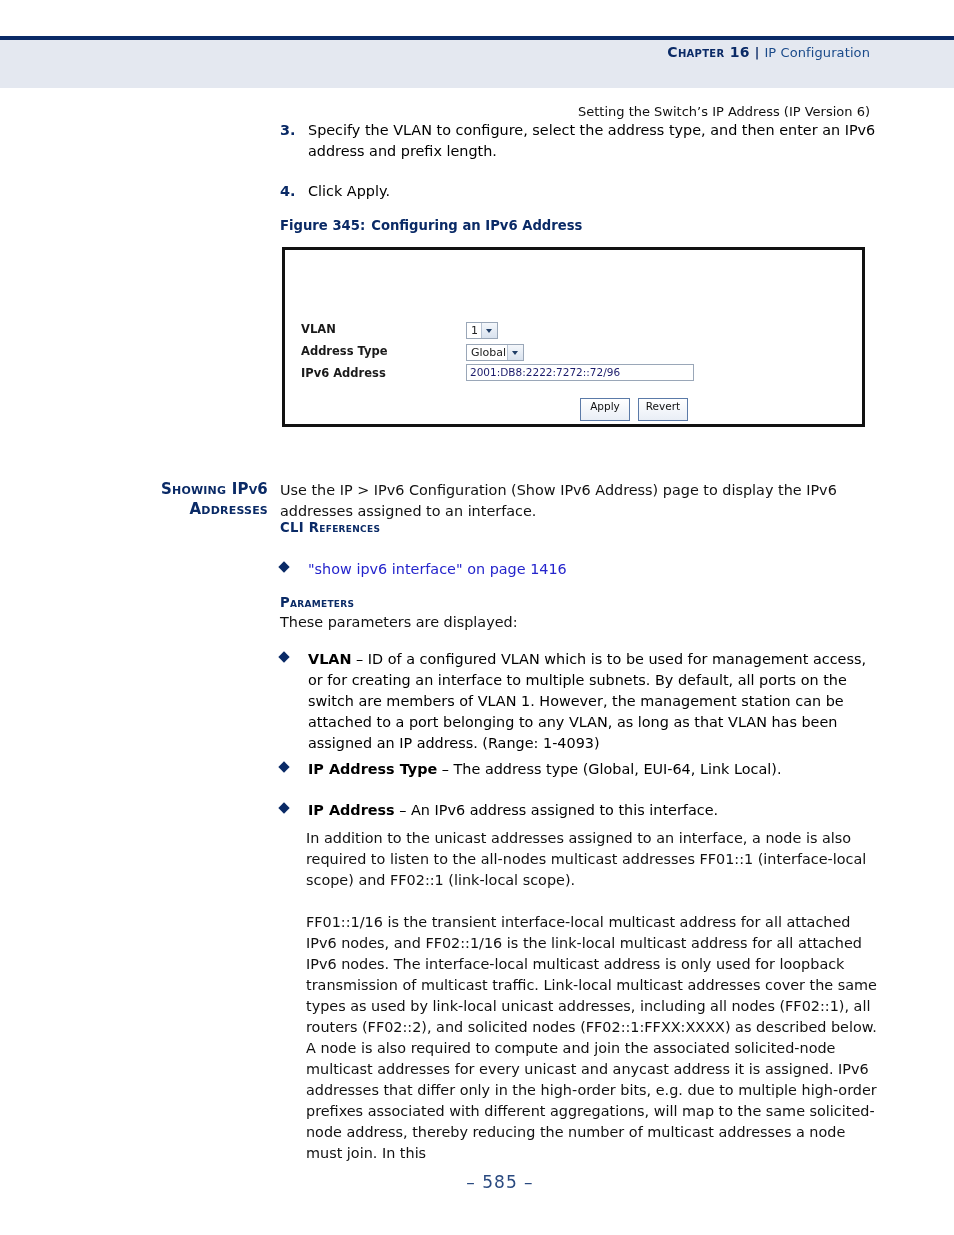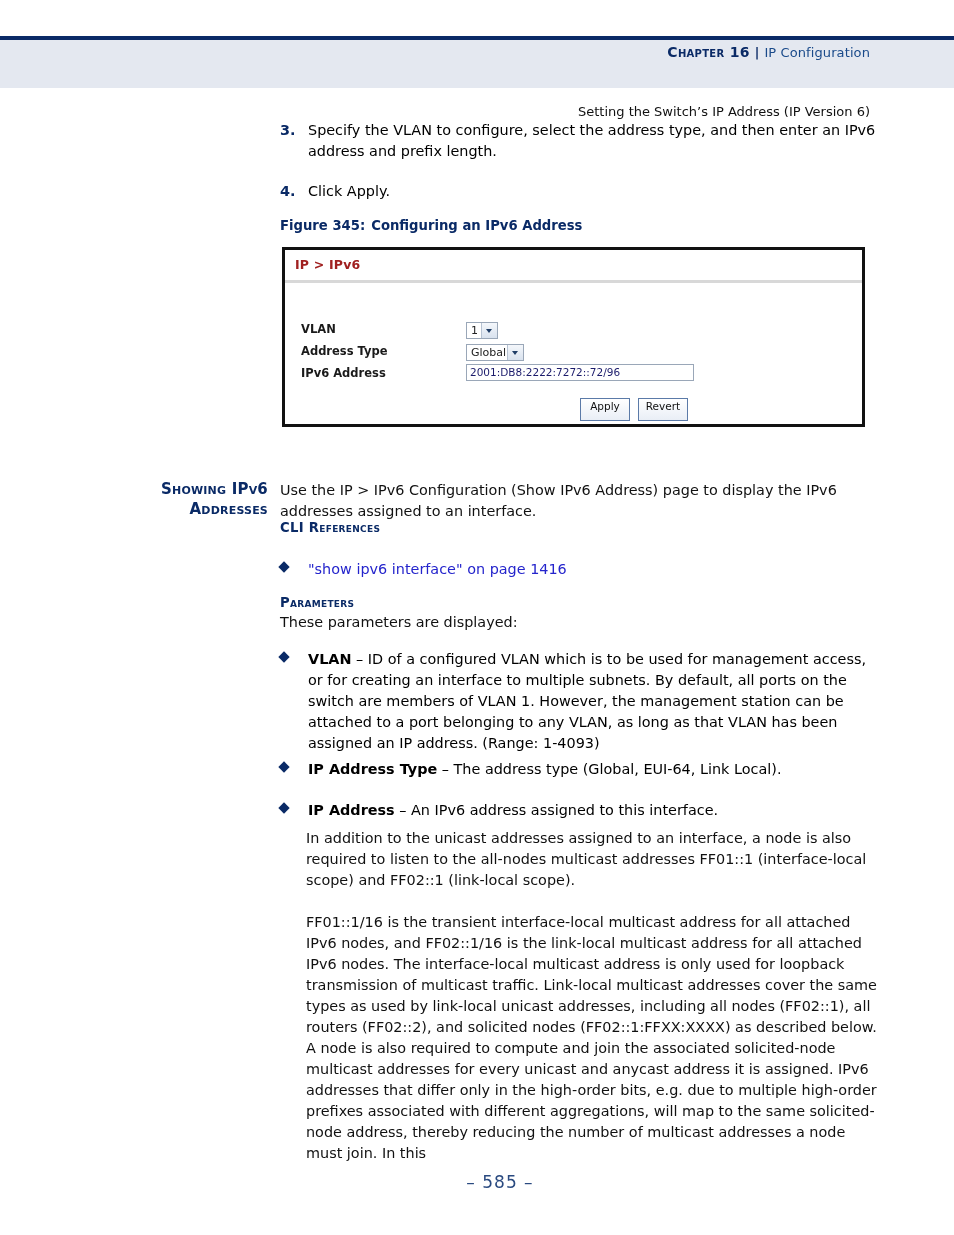--- a/index.html
+++ b/index.html
@@ -295,23 +295,20 @@
   <span class="num">4.</span>
   <span class="txt">Click Apply.</span>
 </div>
 
 <div class="fig-caption">
   <span class="capnum">Figure 345:</span><span>Configuring an IPv6 Address</span>
 </div>
 
 <div class="figure">
 
-  <div class="fig-titlebar">
-    <span class="fig-title">IP &gt; IPv6</span>
-  </div>
 
 
   <span class="fld-label" id="lbl-vlan">VLAN</span>
   <div class="sel" id="vlan-select">
     <span class="selval">1</span>
     <span class="arrowbox"></span>
   </div>
 
   <span class="fld-label" id="lbl-type">Address Type</span>
   <div class="sel" id="type-select">

